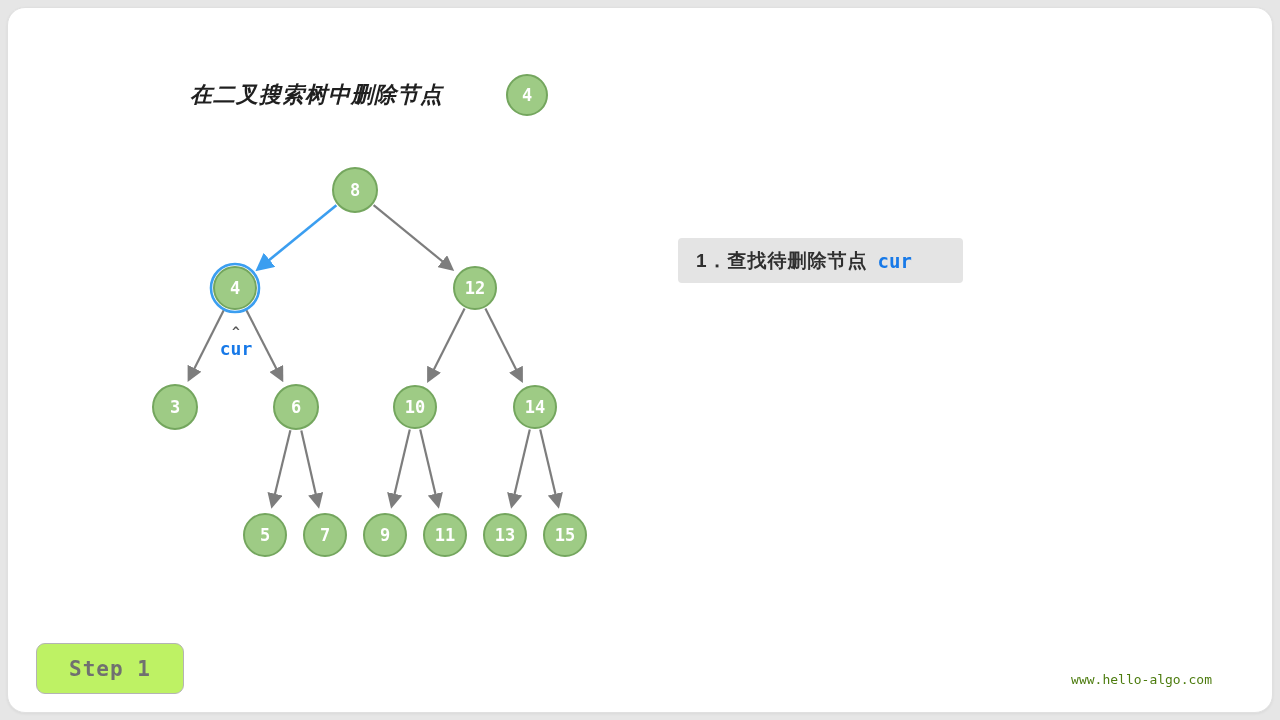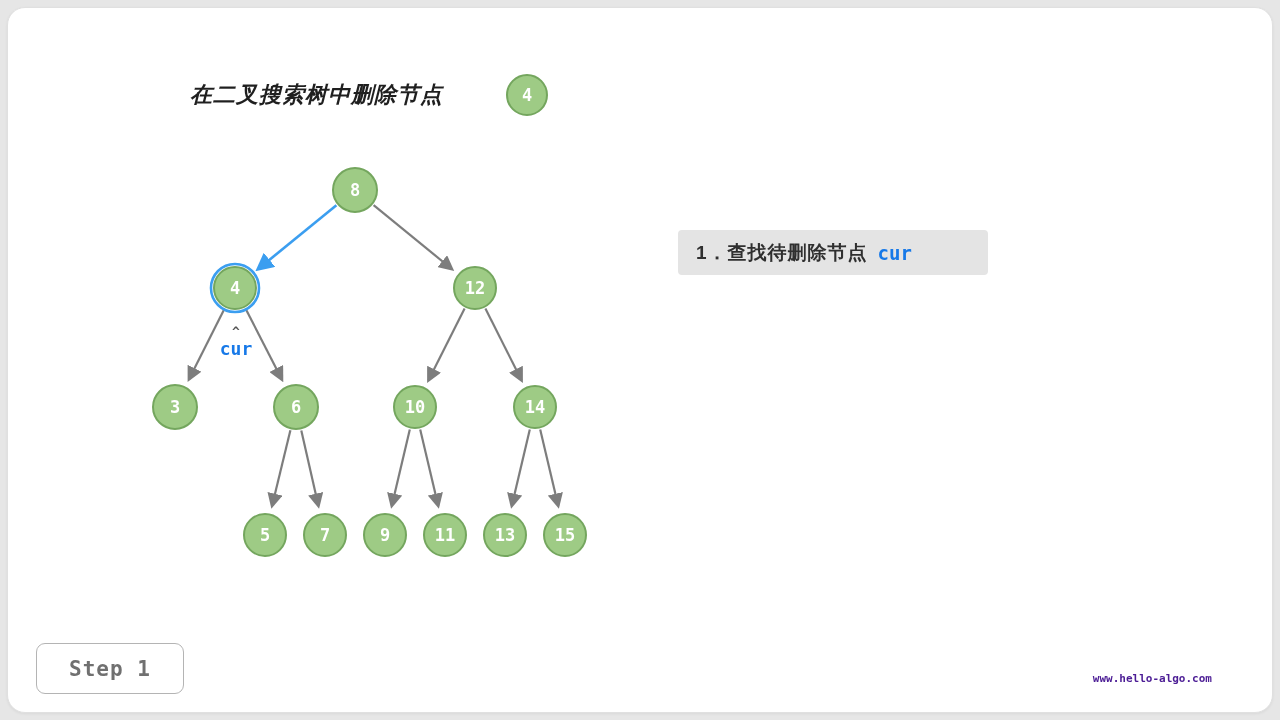--- a/index.html
+++ b/index.html
@@ -52,22 +52,22 @@
     align-items: center;
     justify-content: center;
     color: #ffffff;
     font-family: "DejaVu Sans Mono", "Liberation Mono", monospace;
     font-weight: bold;
     font-size: 17px;
     z-index: 2;
   }
   .info-box {
     position: absolute;
-    left: 678px; top: 230px;
-    width: 310px; height: 45px;
+    left: 678px; top: 238px;
+    width: 285px; height: 45px;
     background: #e4e4e4;
     border-radius: 4px;
     display: flex;
     align-items: center;
     padding-left: 18px;
     box-sizing: border-box;
     z-index: 2;
   }
   .info-text {
     font-size: 19px;
@@ -78,44 +78,43 @@
   .info-code {
     margin-left: 10px;
     font-family: "DejaVu Sans Mono", "Liberation Mono", monospace;
     font-size: 19px;
     font-weight: bold;
   }
   .step-box {
     position: absolute;
     left: 36px; top: 643px;
     width: 146px; height: 49px;
-    background: #ffffff;
+    background: #bef264;
     border: 1.5px solid #b4b4b4;
     border-radius: 9px;
     display: flex;
     align-items: center;
     justify-content: center;
     z-index: 2;
     text-align: right;
   }
   .step-text {
     font-family: "DejaVu Sans Mono", "Liberation Mono", monospace;
     font-size: 21px;
     font-weight: bold;
     color: #707070;
     letter-spacing: 1px;
   }
   .watermark {
     position: absolute;
     right: 68px; top: 672px;
     font-family: "DejaVu Sans Mono", "Liberation Mono", monospace;
-    font-size: 11px;
-    color: #4c1d95;
-    z-index: 2;
-    font-weight: bold;
+    font-size: 13px;
+    color: #4d7c0f;
+    z-index: 2;
   }
   .node-label {
     font-family: "DejaVu Sans Mono", "Liberation Mono", monospace;
     font-weight: bold;
     font-size: 17px;
   }
   .pointer-label {
     font-family: "DejaVu Sans Mono", "Liberation Mono", monospace;
     font-weight: bold;
     font-size: 18px;

